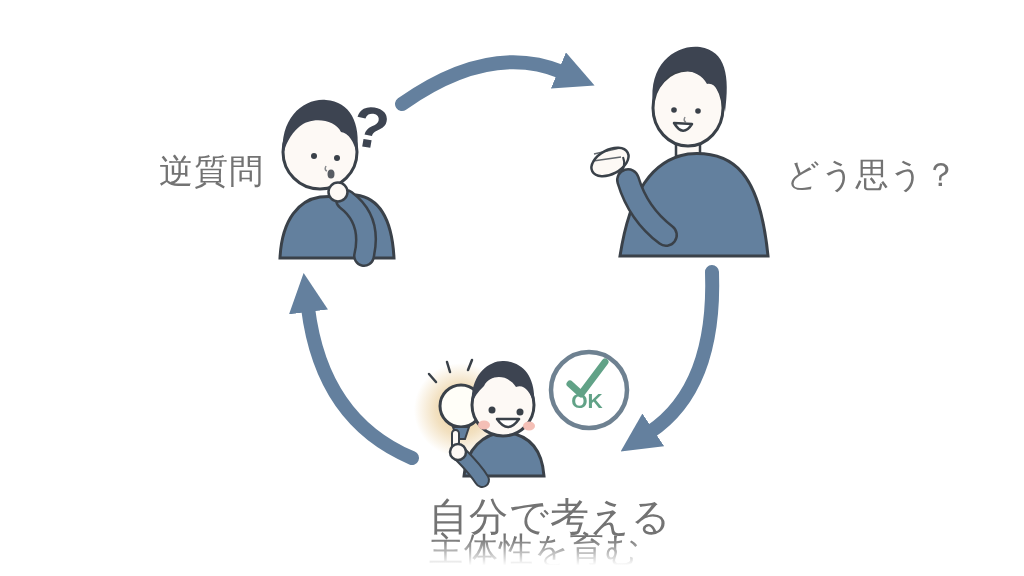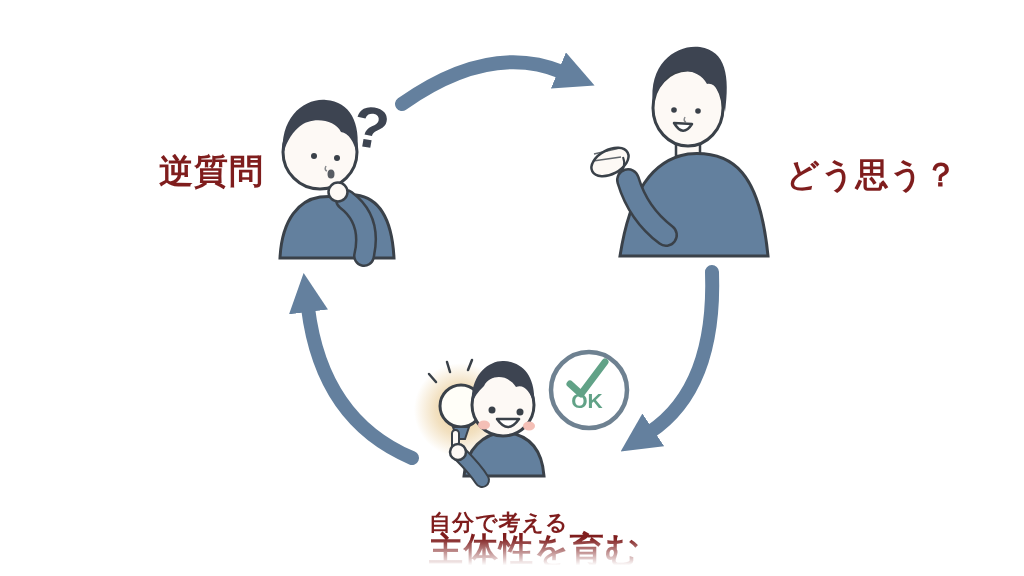--- a/index.html
+++ b/index.html
@@ -1,24 +1,24 @@
 <!DOCTYPE html>
 <html><head>
 <meta charset="utf-8">
 <style>
   *{margin:0;padding:0;box-sizing:border-box}
   html,body{width:1024px;height:576px;background:#ffffff;overflow:hidden}
   .stage{position:relative;width:1024px;height:576px;background:#ffffff;
          font-family:"Liberation Sans","DejaVu Sans",sans-serif}
   .stage > svg{position:absolute;left:0;top:0}
   svg text{font-family:"Liberation Sans","DejaVu Sans",sans-serif}
-  .lbl{position:absolute;font-weight:700;color:#7f1d1d;letter-spacing:1px;white-space:nowrap}
+  .lbl{position:absolute;font-weight:400;color:#737373;letter-spacing:1px;white-space:nowrap}
   #lbl-reverse{left:159px;top:149px;font-size:34px}
   #lbl-howthink{left:786px;top:153px;font-size:33px}
-  #lbl-self1{left:429px;top:508px;font-size:22px}
+  #lbl-self1{left:429px;top:490px;font-size:39px}
   #lbl-self2{left:429px;top:527px;font-size:34px}
   .fade{position:absolute;left:0;top:538px;width:1024px;height:38px;
         background:linear-gradient(to bottom, rgba(255,255,255,0) 0%, #ffffff 72%)}
 </style>
 </head>
 <body>
 
 <div class="stage">
 
   <svg width="1024" height="576" viewBox="0 0 1024 576">

